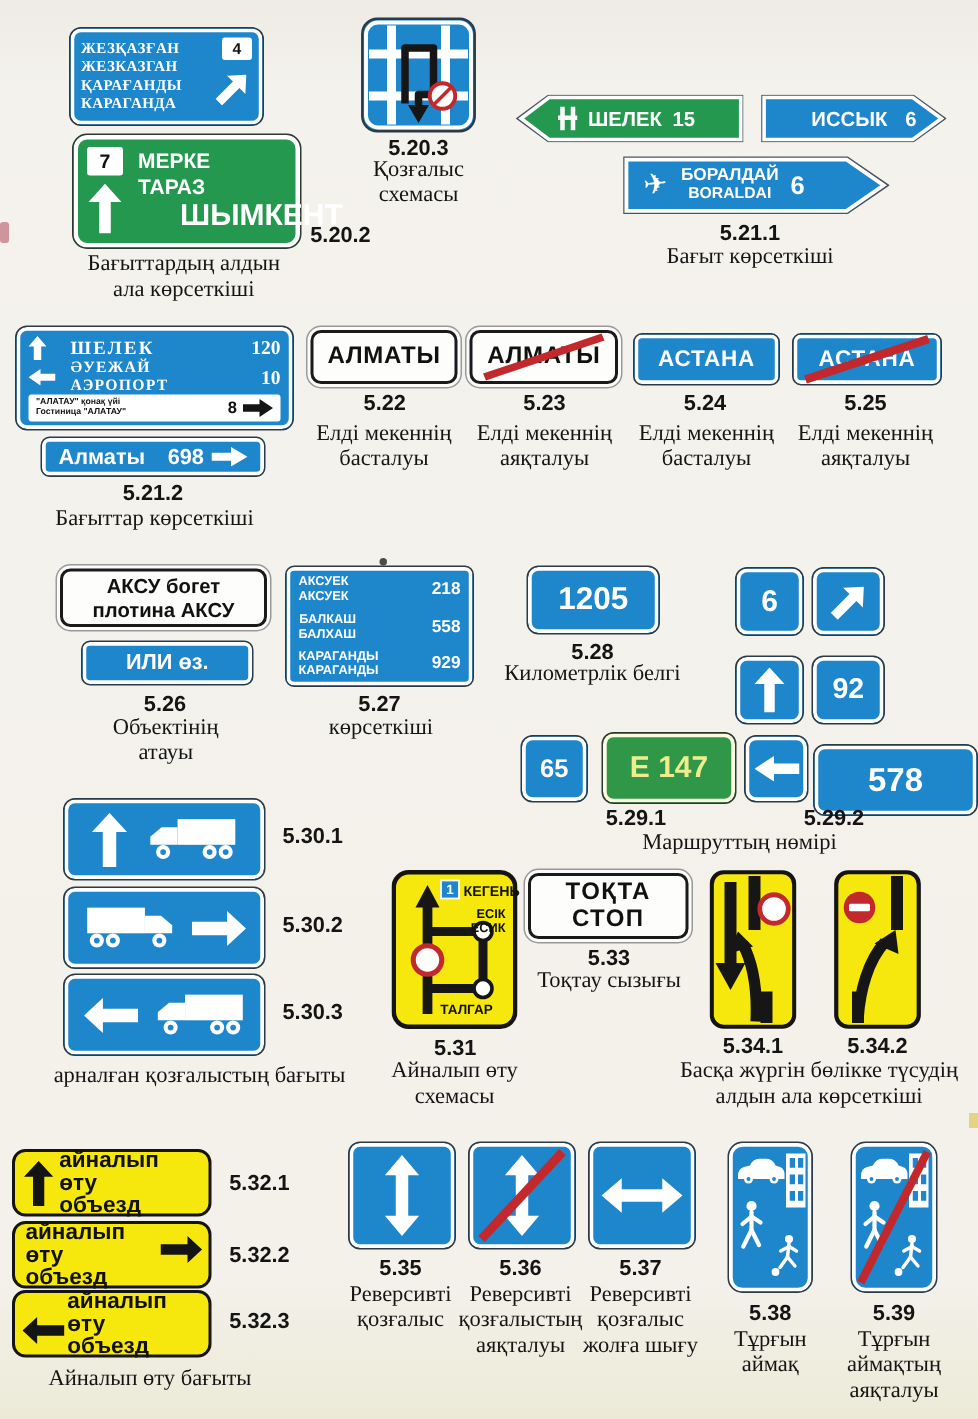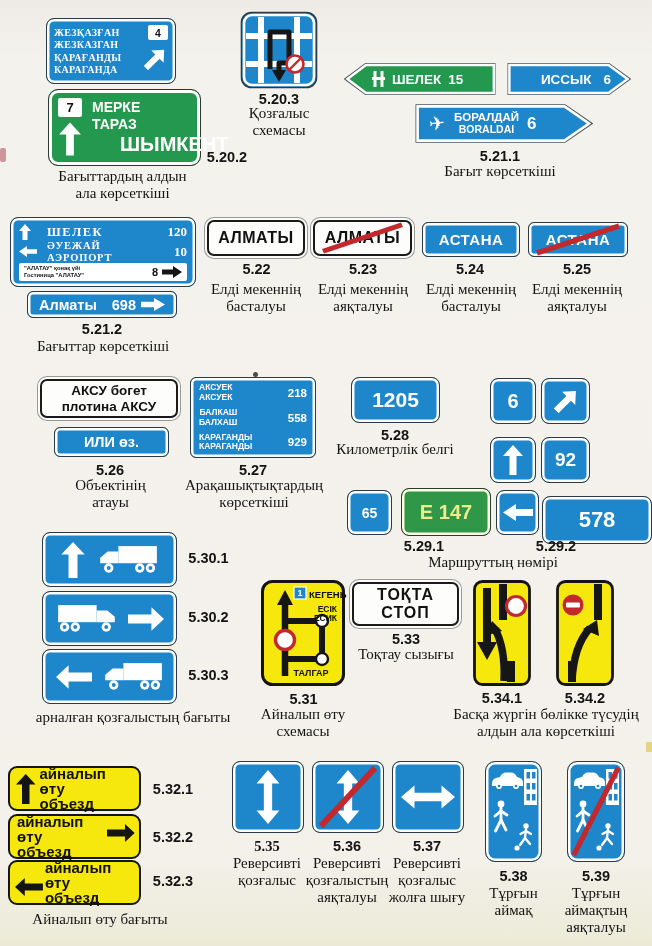--- a/index.html
+++ b/index.html
@@ -245,21 +245,20 @@
     <div class="flexc">
       <div style="line-height:1.12;">
         <span class="sans" style="display:block;font-size:8.5px;color:#fff;">КАРАГАНДЫ</span>
         <span class="sans" style="display:block;font-size:8.5px;color:#fff;">КАРАГАНДЫ</span>
       </div>
       <span class="sans" style="font-size:11.5px;color:#fff;margin-left:auto;">929</span>
     </div>
   </div>
   <div class="label" style="left:203px;top:462px;width:100px;">5.27</div>
   <div class="caption" style="left:168px;top:477px;width:172px;">
-    <span>Арақашықтықтардың</span>
       <span>көрсеткіші</span>
   </div>
 
   <div class="abs blue sq" style="left:351px;top:377px;width:87px;height:44px;">
     <span class="sans" style="font-size:21px;color:#fff;">1205</span>
   </div>
   <div class="label" style="left:360px;top:427px;width:70px;">5.28</div>
   <div class="caption" style="left:325px;top:441px;width:140px;">
     <span>Километрлік белгі</span>
   </div>
@@ -275,21 +274,21 @@
   <div class="abs blue sq" style="left:490px;top:437px;width:44px;height:44px;">
     <svg width="22" height="30" viewBox="0 0 20 30">
       <polygon points="10,0 20,11 13.5,11 13.5,30 6.5,30 6.5,11 0,11" fill="#fff"></polygon>
     </svg>
   </div>
   <div class="abs blue sq" style="left:541px;top:437px;width:47px;height:44px;">
     <span class="sans" style="font-size:19px;color:#fff;">92</span>
   </div>
 
   <div class="abs blue sq" style="left:347px;top:490px;width:43px;height:43px;">
-    <span class="sans" style="font-size:14px;color:#fff;">65</span>
+    <span class="sans" style="font-size:17px;color:#fff;">65</span>
   </div>
   <div class="abs sq" style="left:401px;top:488px;width:88px;height:46px;background:var(--egreen);border:1.5px solid #2b3a2e;box-shadow:inset 0 0 0 2.5px #fdfbe2;border-radius:8px;">
     <span class="sans" style="font-size:20px;color:var(--etext);">Е 147</span>
   </div>
   <div class="abs blue sq" style="left:496px;top:490px;width:41px;height:43px;">
     <svg width="30" height="17" viewBox="0 0 30 17">
       <polygon points="0,8.5 13,0 13,5 30,5 30,12 13,12 13,17" fill="#fff"></polygon>
     </svg>
   </div>
   <div class="abs blue sq" style="left:542px;top:496px;width:108px;height:46px;">
@@ -451,21 +450,21 @@
   <div class="label" style="left:146px;top:873px;width:54px;">5.32.3</div>
   <div class="caption" style="left:10px;top:911px;width:180px;">
     <span>Айналып өту бағыты</span>
   </div>
 
   <div class="abs blue sq" style="left:232px;top:761px;width:70px;height:70px;">
     <svg width="24" height="54" viewBox="0 0 22 52">
       <polygon points="11,0 22,13 15,13 15,39 22,39 11,52 0,39 7,39 7,13 0,13" fill="#fff"></polygon>
     </svg>
   </div>
-  <div class="label" style="left:232px;top:838px;width:70px;font-family:Liberation Serif, serif;">5.35</div>
+  <div class="label" style="left:232px;top:838px;width:70px;">5.35</div>
   <div class="caption" style="left:219px;top:855px;width:96px;">
     <span>Реверсивті</span>
       <span>қозғалыс</span>
   </div>
 
   <div class="abs blue sq" style="left:312px;top:761px;width:70px;height:70px;">
     <svg width="24" height="54" viewBox="0 0 22 52">
       <polygon points="11,0 22,13 15,13 15,39 22,39 11,52 0,39 7,39 7,13 0,13" fill="#fff"></polygon>
     </svg>
     <svg class="slash" viewBox="0 0 70 70" preserveAspectRatio="none">

